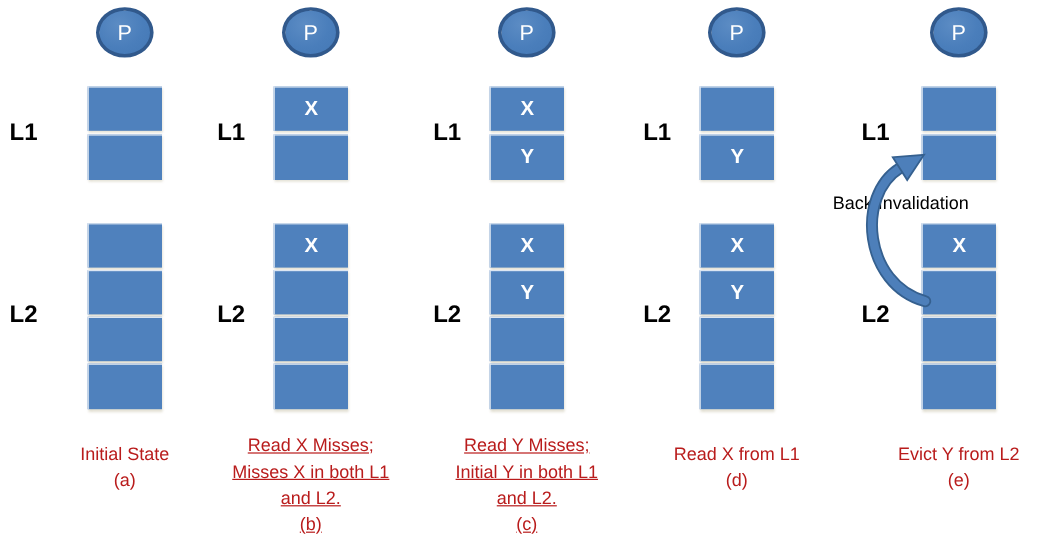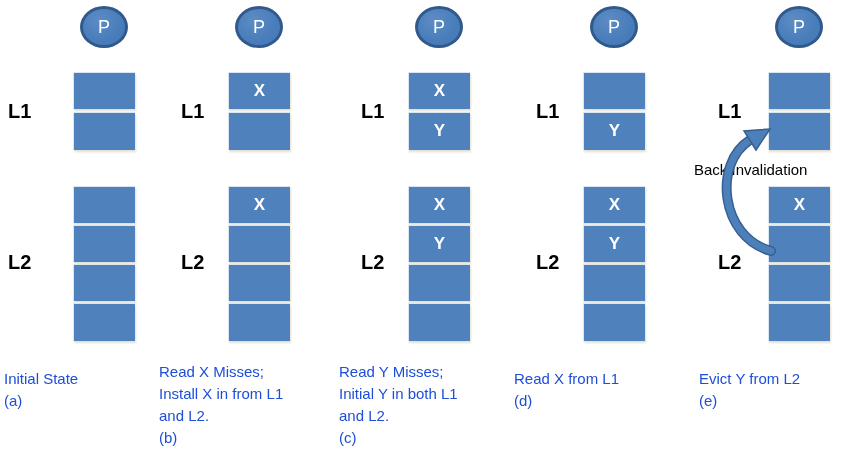--- a/index.html
+++ b/index.html
@@ -30,22 +30,22 @@
          box-shadow:1px 2px 2px rgba(190,183,155,0.45);
          color:#fff;font-weight:bold;font-size:17px;text-align:center;line-height:36px;}
   .l1b1{top:72px;height:36px;}
   .l1b2{top:112px;}
   .l2b1{top:186px;height:36px;}
   .l2b2{top:225px;height:36px;}
   .l2b3{top:264px;height:36px;}
   .l2b4{top:303px;}
 
   .caption{position:absolute;left:50%;transform:translateX(-50%);width:200px;
-           text-align:left;font-size:15px;line-height:22px;color:#1d4ed8;}
-  .caption.long{top:361px;}
+           text-align:center;font-size:15px;line-height:22px;color:#b91c1c;}
+  .caption.long{top:361px;text-decoration:underline;}
   .caption.short{top:368px;}
 
   .back-inv-label{position:absolute;left:694px;top:161px;font-size:15px;
                   white-space:nowrap;color:#000;}
 
   svg.overlay{position:absolute;left:0;top:0;pointer-events:none;}
 </style>
 </head>
 <body>
 
@@ -72,21 +72,21 @@
     <div class="cache-label l1">L1</div>
     <div class="cache-label l2">L2</div>
     <div class="block l1b1">X</div>
     <div class="block l1b2"></div>
     <div class="block l2b1">X</div>
     <div class="block l2b2"></div>
     <div class="block l2b3"></div>
     <div class="block l2b4"></div>
     <div class="caption long">
       <div>Read X Misses;</div>
-      <div>Install X in from L1</div>
+      <div>Misses X in both L1</div>
       <div>and L2.</div>
       <div>(b)</div>
     </div>
   </div>
 
   <div class="panel p2">
     <div class="proc"><span>P</span></div>
     <div class="cache-label l1">L1</div>
     <div class="cache-label l2">L2</div>
     <div class="block l1b1">X</div>

